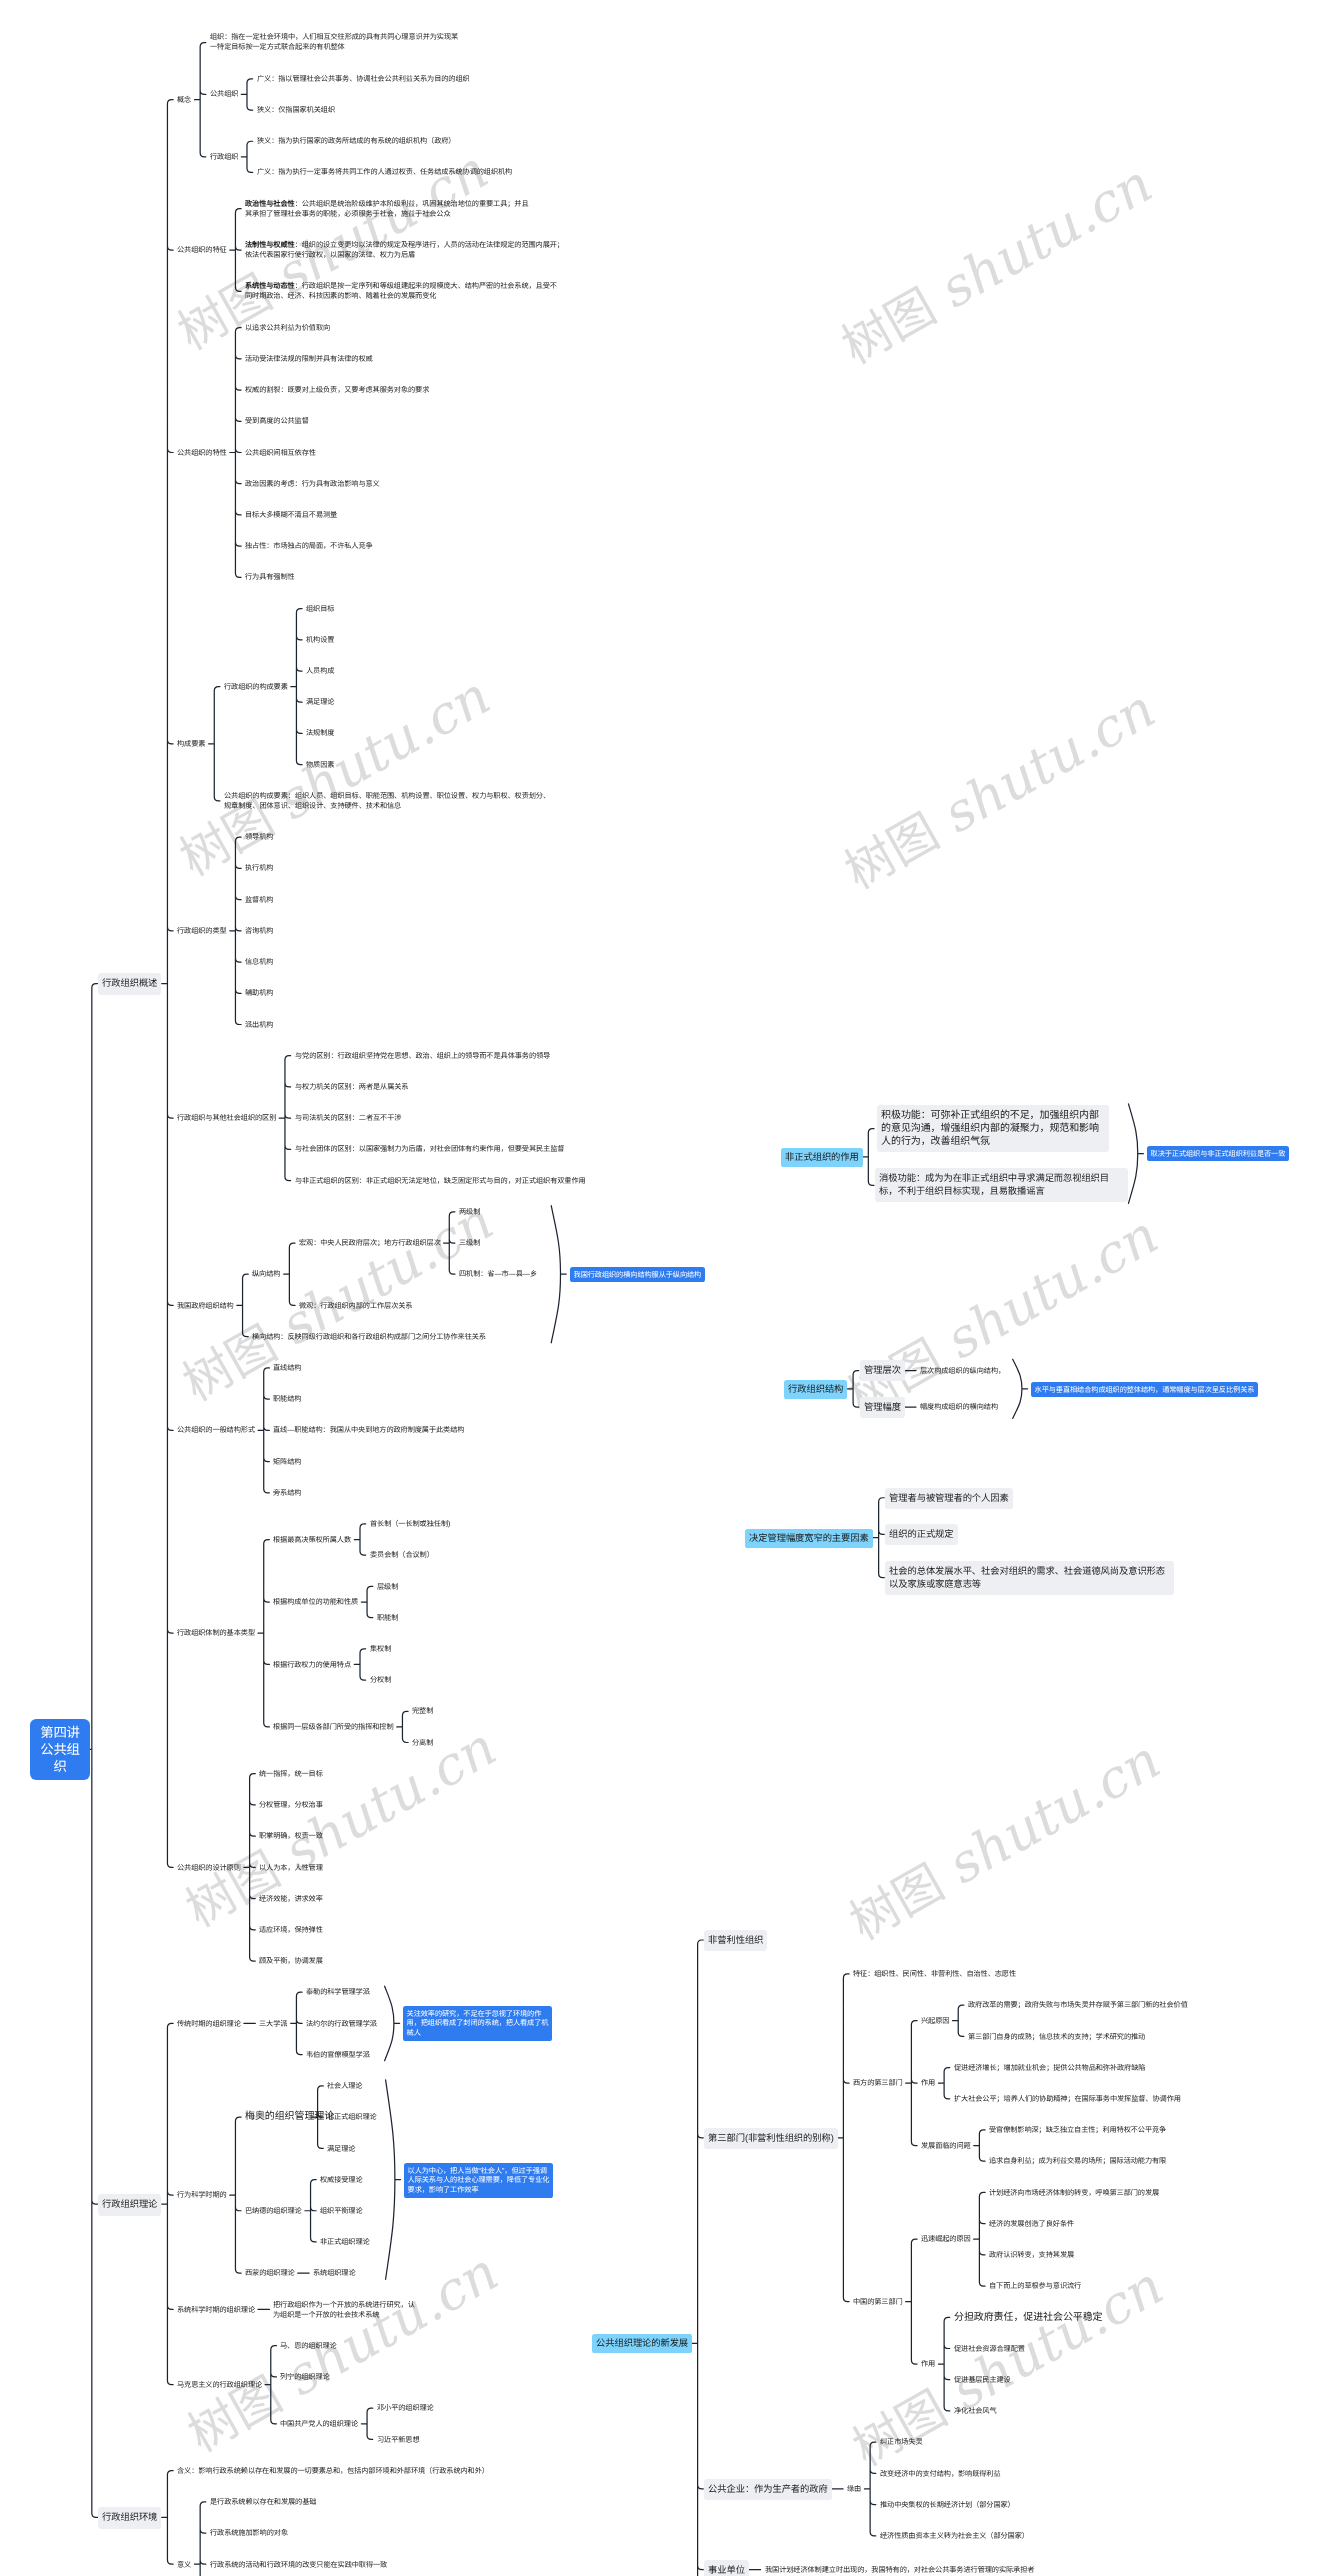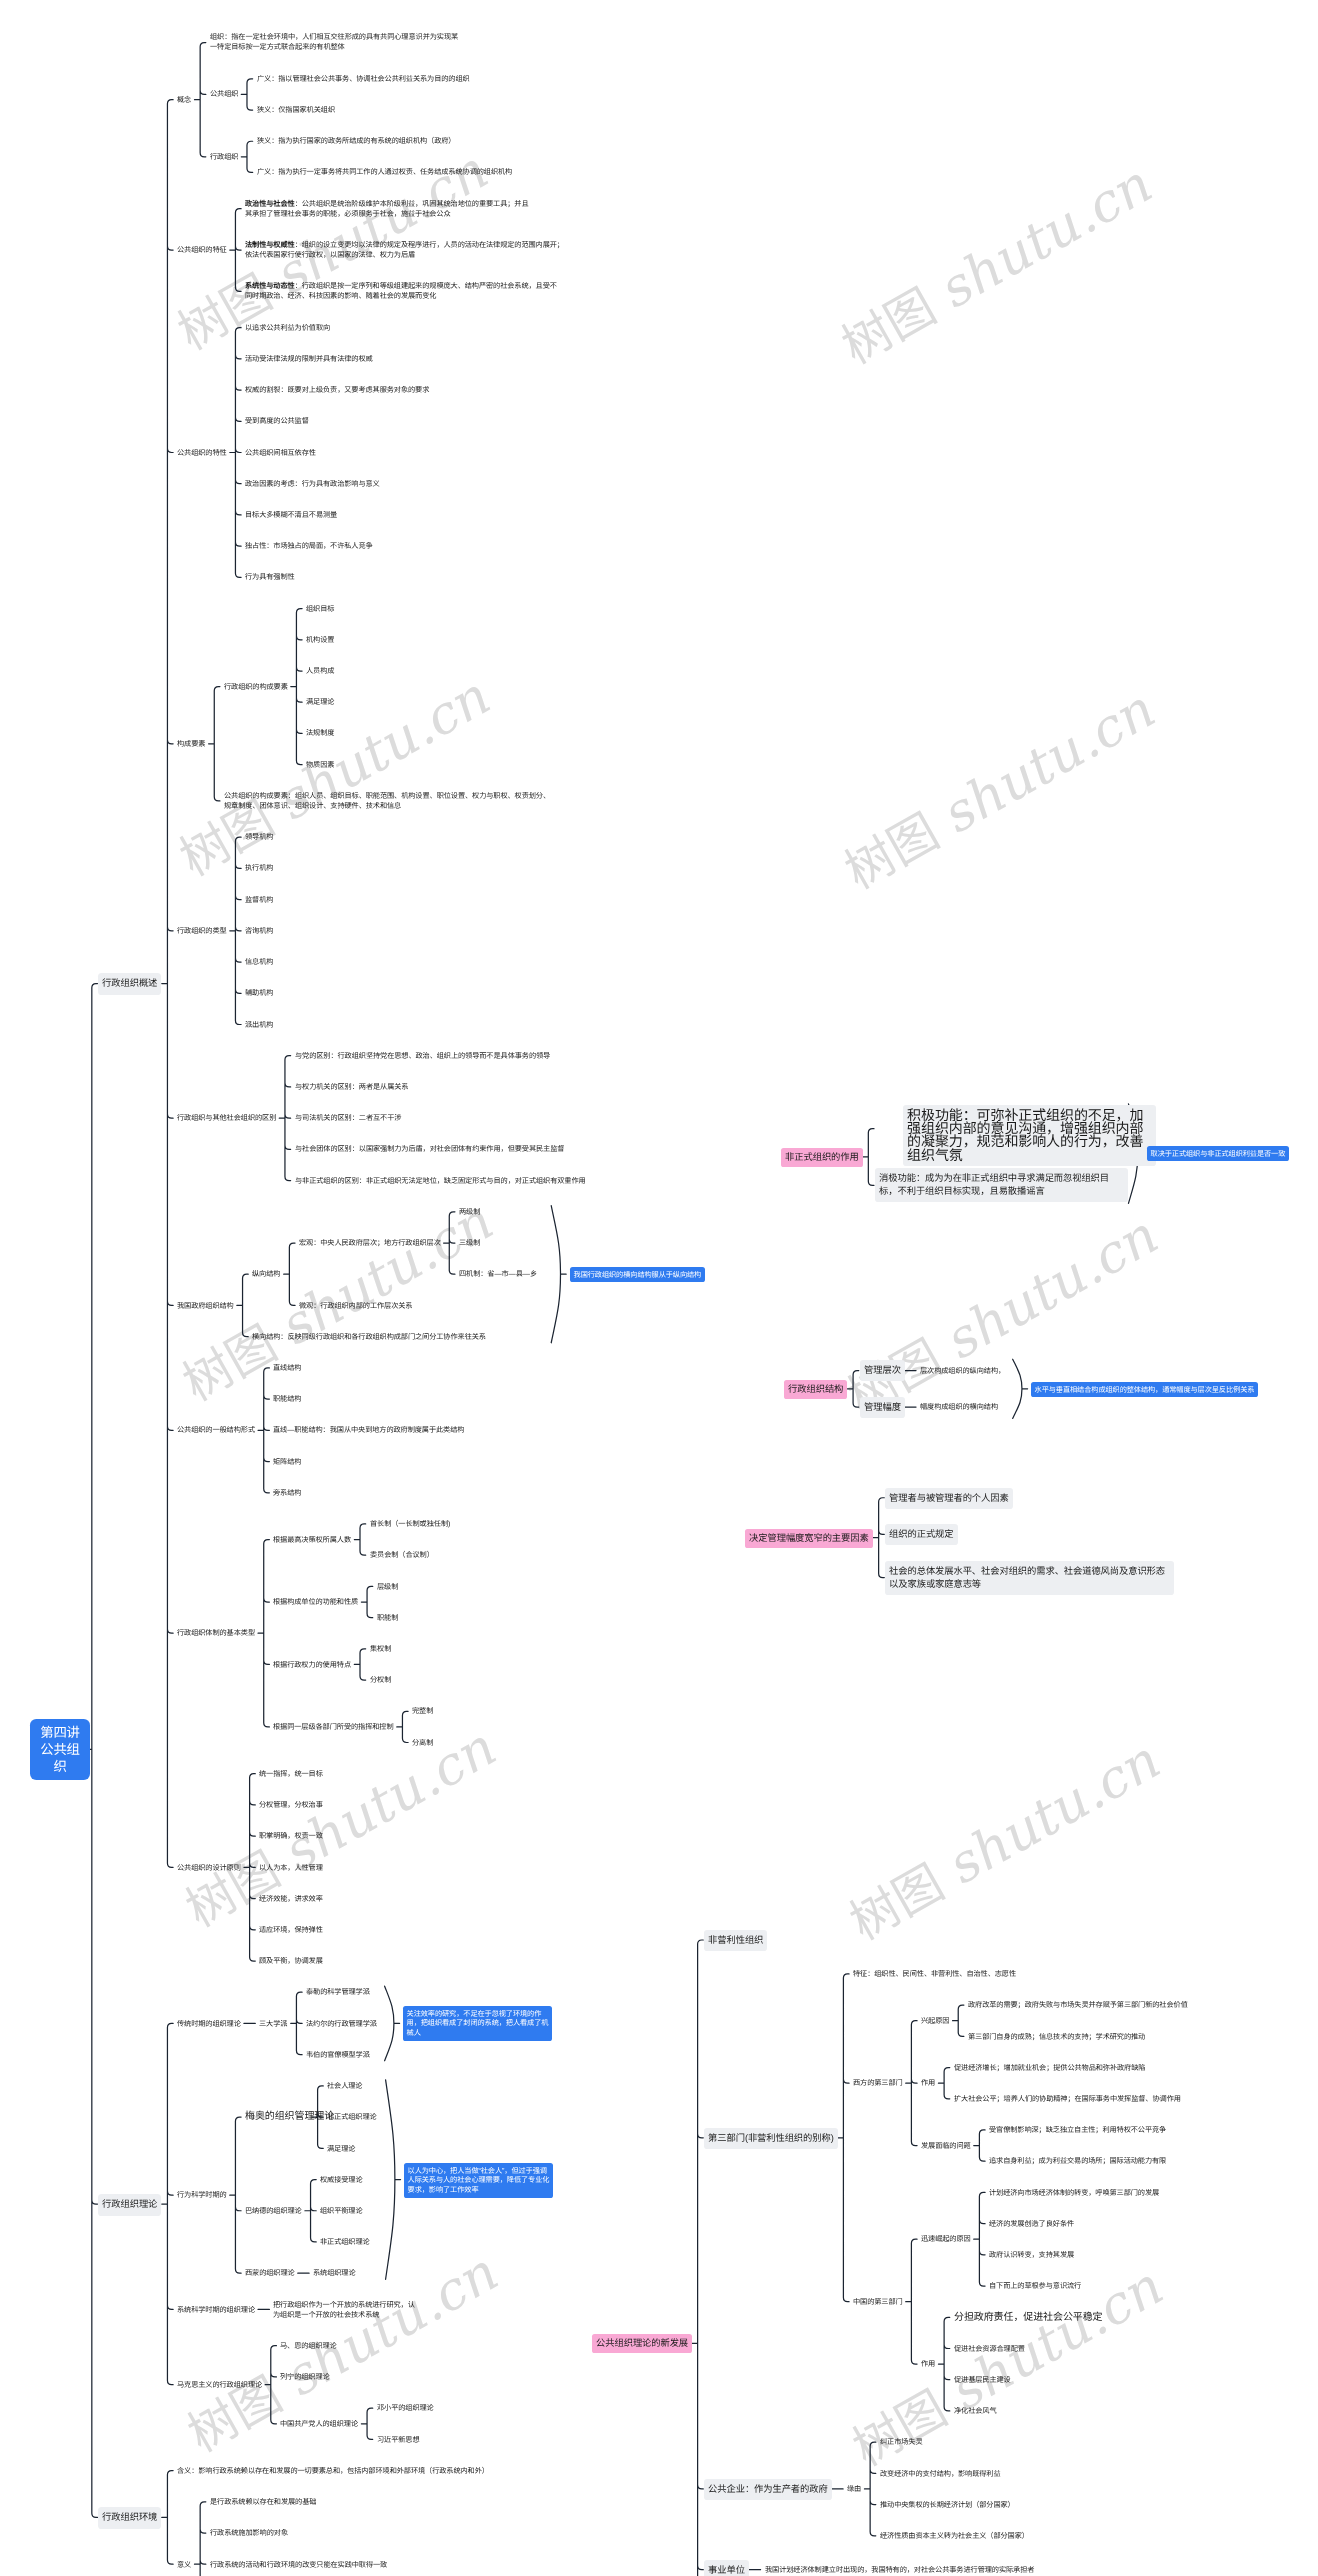--- a/index.html
+++ b/index.html
@@ -11,21 +11,21 @@
   .wm{position:absolute;white-space:nowrap;color:#dcdcdc;
       font-family:"DejaVu Serif","Liberation Serif",serif;font-size:53px;font-style:italic;
       transform:rotate(-29.4deg);transform-origin:0 100%;user-select:none;}
   .wm-cjk{font-family:"Liberation Sans","DejaVu Sans",sans-serif;font-style:normal;font-size:0.92em;}
   #mindmap-edges{position:absolute;left:0;top:0;width:1319px;height:2791px;z-index:2;pointer-events:none;}
   #mindmap-nodes{position:absolute;left:0;top:0;width:1319px;height:2791px;z-index:3;}
   .nd{position:absolute;box-sizing:border-box;white-space:pre;}
   .s-plain{color:#1a1a1a;}
   .s-gray{background:#edeff2;color:#1a1a1a;}
   .s-graysm{background:#edeff2;color:#1a1a1a;}
-  .s-orange{background:#f9a8d4;color:#1a1a1a;}
+  .s-orange{background:#7dd3fc;color:#1a1a1a;}
   .s-blue{background:#2f7bf0;color:#ffffff;}
   .s-root{background:#2f7bf0;color:#ffffff;text-align:center;}
   .nd b{font-weight:700;}
 </style>
 </head>
 <body>
 
 <div id="page" style="width: 1319px; height: 2791px; background: rgb(255, 255, 255);">
   <div id="watermark-layer">
       <div class="wm" style="left: 198px; top: 293px; color: rgb(220, 220, 220);"><span class="wm-cjk">树图</span> shutu.cn</div>
@@ -157,21 +157,21 @@
       <div class="nd s-plain" style="font-size: 7.2px; line-height: 10px; padding: 0px; letter-spacing: -0.1px; white-space: pre; left: 280px; top: 2419px;">中国共产党人的组织理论</div>
       <div class="nd s-plain" style="font-size: 7.2px; line-height: 10px; padding: 0px; letter-spacing: -0.1px; white-space: pre; left: 377px; top: 2403px;">邓小平的组织理论</div>
       <div class="nd s-plain" style="font-size: 7.2px; line-height: 10px; padding: 0px; letter-spacing: -0.1px; white-space: pre; left: 377px; top: 2435px;">习近平新思想</div>
       <div class="nd s-gray" style="font-size: 9.3px; line-height: 13.4px; padding: 4.1px; border-radius: 3.6px; letter-spacing: -0.1px; white-space: pre; left: 98px; top: 2507px;">行政组织环境</div>
       <div class="nd s-plain" style="font-size: 7.2px; line-height: 10px; padding: 0px; letter-spacing: -0.1px; white-space: pre; left: 177px; top: 2466px;">含义：影响行政系统赖以存在和发展的一切要素总和，包括内部环境和外部环境（行政系统内和外）</div>
       <div class="nd s-plain" style="font-size: 7.2px; line-height: 10px; padding: 0px; letter-spacing: -0.1px; white-space: pre; left: 177px; top: 2560px;">意义</div>
       <div class="nd s-plain" style="font-size: 7.2px; line-height: 10px; padding: 0px; letter-spacing: -0.1px; white-space: pre; left: 210px; top: 2497px;">是行政系统赖以存在和发展的基础</div>
       <div class="nd s-plain" style="font-size: 7.2px; line-height: 10px; padding: 0px; letter-spacing: -0.1px; white-space: pre; left: 210px; top: 2528px;">行政系统施加影响的对象</div>
       <div class="nd s-plain" style="font-size: 7.2px; line-height: 10px; padding: 0px; letter-spacing: -0.1px; white-space: pre; left: 210px; top: 2560px;">行政系统的活动和行政环境的改变只能在实践中取得一致</div>
       <div class="nd s-orange" style="font-size: 9.3px; line-height: 12.4px; padding: 3.1px 4.1px; border-radius: 2.6px; letter-spacing: -0.1px; white-space: pre; left: 781px; top: 1148px;">非正式组织的作用</div>
-      <div class="nd s-graysm" style="font-size: 14px; line-height: 13.4px; padding: 3.6px 4.1px; border-radius: 3.1px; letter-spacing: -0.1px; width: 253px; white-space: pre-wrap; left: 903px; top: 1105px;">积极功能：可弥补正式组织的不足，加强组织内部的意见沟通，增强组织内部的凝聚力，规范和影响人的行为，改善组织气氛</div>
+      <div class="nd s-graysm" style="font-size: 10px; line-height: 13.4px; padding: 3.6px 4.1px; border-radius: 3.1px; letter-spacing: -0.1px; width: 232px; white-space: pre-wrap; left: 877px; top: 1105px;">积极功能：可弥补正式组织的不足，加强组织内部的意见沟通，增强组织内部的凝聚力，规范和影响人的行为，改善组织气氛</div>
       <div class="nd s-graysm" style="font-size: 9.3px; line-height: 13.4px; padding: 3.6px 4.1px; border-radius: 3.1px; letter-spacing: -0.1px; width: 253px; white-space: pre-wrap; left: 875px; top: 1168px;">消极功能：成为为在非正式组织中寻求满足而忽视组织目标，不利于组织目标实现，且易散播谣言</div>
       <div class="nd s-orange" style="font-size: 9.3px; line-height: 12.4px; padding: 3.1px 4.1px; border-radius: 2.6px; letter-spacing: -0.1px; white-space: pre; left: 784px; top: 1380px;">行政组织结构</div>
       <div class="nd s-graysm" style="font-size: 9.3px; line-height: 13.4px; padding: 3.6px 4.1px; border-radius: 3.1px; letter-spacing: -0.1px; white-space: pre; left: 860px; top: 1360px;">管理层次</div>
       <div class="nd s-plain" style="font-size: 7.2px; line-height: 10px; padding: 0px; letter-spacing: -0.1px; white-space: pre; left: 920px; top: 1366px;">层次构成组织的纵向结构，</div>
       <div class="nd s-graysm" style="font-size: 9.3px; line-height: 13.4px; padding: 3.6px 4.1px; border-radius: 3.1px; letter-spacing: -0.1px; white-space: pre; left: 860px; top: 1397px;">管理幅度</div>
       <div class="nd s-plain" style="font-size: 7.2px; line-height: 10px; padding: 0px; letter-spacing: -0.1px; white-space: pre; left: 920px; top: 1402px;">幅度构成组织的横向结构</div>
       <div class="nd s-orange" style="font-size: 9.3px; line-height: 12.4px; padding: 3.1px 4.1px; border-radius: 2.6px; letter-spacing: -0.1px; white-space: pre; left: 745px; top: 1529px;">决定管理幅度宽窄的主要因素</div>
       <div class="nd s-graysm" style="font-size: 9.3px; line-height: 13.4px; padding: 3.6px 4.1px; border-radius: 3.1px; letter-spacing: -0.1px; white-space: pre; left: 885px; top: 1488px;">管理者与被管理者的个人因素</div>
       <div class="nd s-graysm" style="font-size: 9.3px; line-height: 13.4px; padding: 3.6px 4.1px; border-radius: 3.1px; letter-spacing: -0.1px; white-space: pre; left: 885px; top: 1524px;">组织的正式规定</div>
       <div class="nd s-graysm" style="font-size: 9.3px; line-height: 13.4px; padding: 3.6px 4.1px; border-radius: 3.1px; letter-spacing: -0.1px; width: 289px; white-space: pre-wrap; left: 885px; top: 1561px;">社会的总体发展水平、社会对组织的需求、社会道德风尚及意识形态以及家族或家庭意志等</div>

